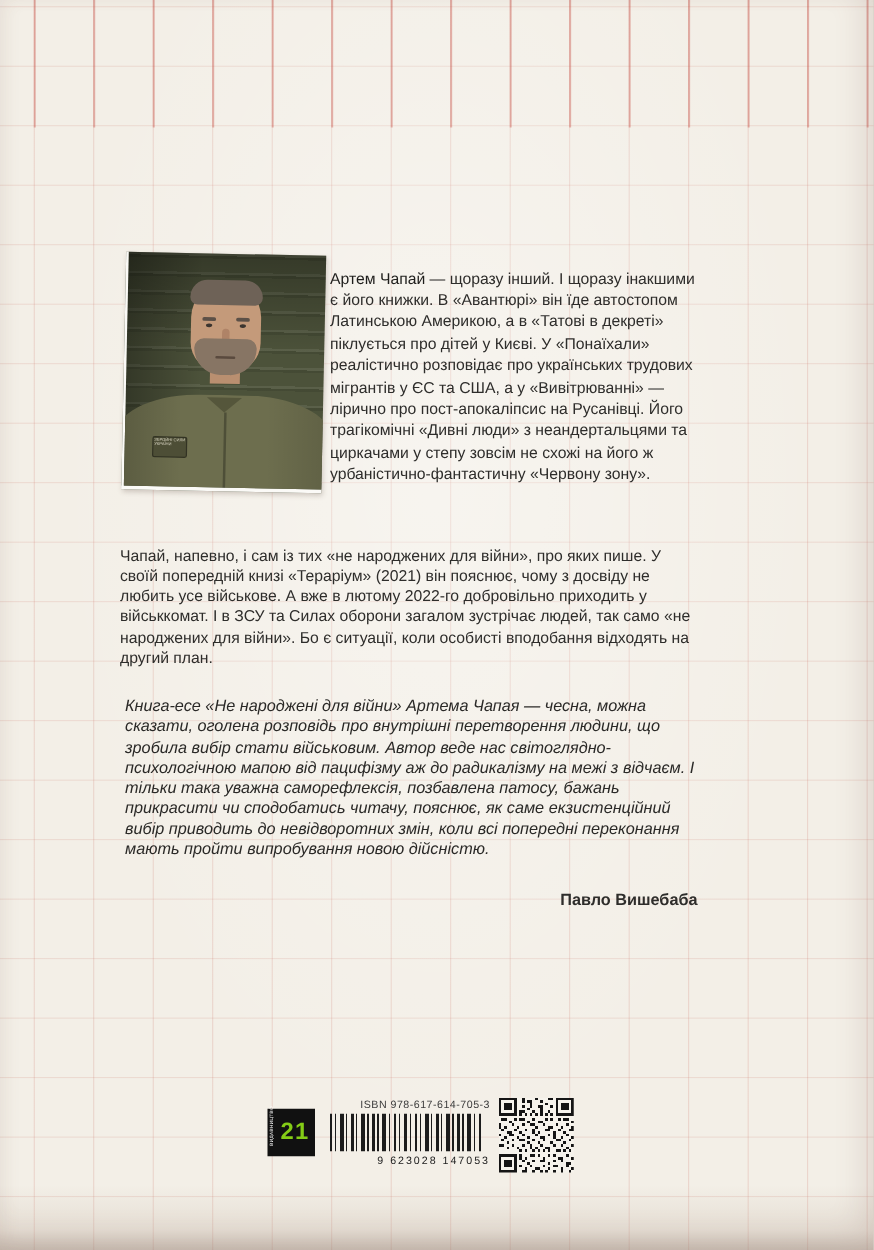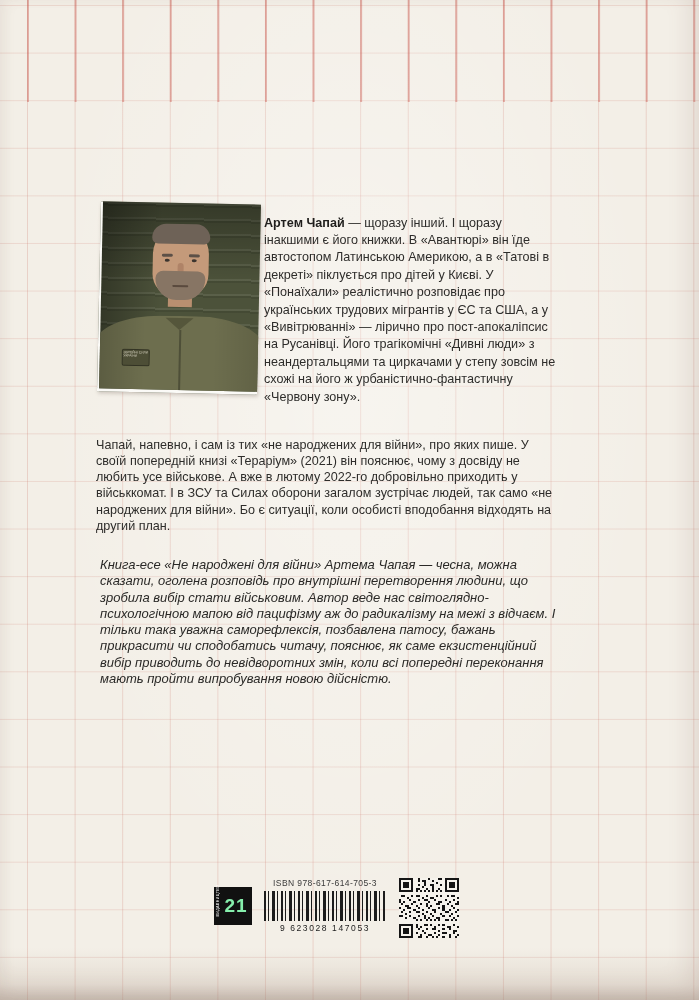--- a/index.html
+++ b/index.html
@@ -59,31 +59,31 @@
     background-image:linear-gradient(90deg, rgba(0,0,0,0.18), rgba(0,0,0,0) 30%, rgba(0,0,0,0) 70%, rgba(0,0,0,0.12));}
   .zipper{position:absolute;left:50%;top:14px;bottom:0;width:2px;background:rgba(0,0,0,0.28);}
   .collar{position:absolute;left:50%;top:2px;width:0;height:0;transform:translateX(-50%);
     border-left:14px solid transparent;border-right:14px solid transparent;border-top:12px solid #55563b;}
   .patch{position:absolute;left:28px;top:34px;width:26px;height:15px;background:#4d4e36;
     border:1px solid rgba(0,0,0,0.35);border-radius:2px;overflow:hidden;}
   .patch span{display:block;color:#d8d4c2;font-size:6px;line-height:6px;transform:scale(0.55);transform-origin:0 0;width:180%;padding:1px;}
 
   
   .bio{position:absolute;left:264px;top:202px;width:292px;font-size:12.6px;line-height:17.4px;text-align:left;}
-  .bio b{font-weight:bold;color:#1f1e1c;margin-top:40px;}
+  .bio b{font-weight:normal;color:#1f1e1c;margin-top:40px;}
   .para{position:absolute;left:96px;top:424px;width:458px;font-size:12.6px;line-height:16.3px;}
   .review{position:absolute;left:100px;top:544px;width:458px;font-size:13px;line-height:16.3px;font-style:italic;color:#2a2927;}
   .review-author{position:absolute;left:100px;top:699px;width:458px;text-align:right;font-weight:bold;font-size:13px;}
 
   
   .pub-logo{position:absolute;left:214px;top:887px;width:38px;height:38px;background:#111;display:flex;align-items:center;justify-content:center;}
-  .pub-logo .num{color:#86efac;font-weight:bold;font-size:19px;letter-spacing:1px;margin-left:6px;}
+  .pub-logo .num{color:#84cc16;font-weight:bold;font-size:19px;letter-spacing:1px;margin-left:6px;}
   .pub-logo .vert{position:absolute;left:1px;top:2px;bottom:2px;color:#fff;font-size:6px;line-height:6px;
     writing-mode:vertical-rl;transform:rotate(180deg) scale(0.62);transform-origin:center;letter-spacing:0.5px;white-space:nowrap;}
-  .barcode-block{position:absolute;left:258px;top:878px;width:134px;text-align:center;}
+  .barcode-block{position:absolute;left:258px;top:878px;width:134px;text-align:right;}
   .isbn{font-size:8.5px;letter-spacing:0.4px;color:#3a3a3a;margin-bottom:3px;}
   .bars{height:30px;margin:0 6px;
     background-image:repeating-linear-gradient(90deg,
       #1c1c1c 0 2px, transparent 2px 4px,
       #1c1c1c 4px 5px, transparent 5px 8px,
       #1c1c1c 8px 11px, transparent 11px 13px,
       #1c1c1c 13px 14px, transparent 14px 17px);}
   .bar-digits{font-size:8.5px;letter-spacing:1.6px;color:#222;margin-top:2px;}
   .qr{position:absolute;left:399px;top:878px;width:60px;height:60px;}
   .qr svg{display:block;width:100%;height:100%;shape-rendering:crispEdges;}
@@ -115,20 +115,21 @@
         <div class="mouth"></div>
       </div>
     </div>
   </figure>
 
   <p class="bio"><b>Артем Чапай</b><span> — щоразу інший. І щоразу інакшими є його книжки. В «Авантюрі» він їде автостопом Латинською Америкою, а в «Татові в декреті» піклується про дітей у Києві. У «Понаїхали» реалістично розповідає про українських трудових мігрантів у ЄС та США, а у «Вивітрюванні» — лірично про пост-апокаліпсис на Русанівці. Його трагікомічні «Дивні люди» з неандертальцями та циркачами у степу зовсім не схожі на його ж урбаністично-фантастичну «Червону зону».</span></p>
 
   <p class="para">Чапай, напевно, і сам із тих «не народжених для війни», про яких пише. У своїй попередній книзі «Тераріум» (2021) він пояснює, чому з досвіду не любить усе військове. А вже в лютому 2022-го добровільно приходить у військкомат. І в ЗСУ та Силах оборони загалом зустрічає людей, так само «не народжених для війни». Бо є ситуації, коли особисті вподобання відходять на другий план.</p>
 
   <p class="review">Книга-есе «Не народжені для війни» Артема Чапая — чесна, можна сказати, оголена розповідь про внутрішні перетворення людини, що зробила вибір стати військовим. Автор веде нас світоглядно-психологічною мапою від пацифізму аж до радикалізму на межі з відчаєм. І тільки така уважна саморефлексія, позбавлена патосу, бажань прикрасити чи сподобатись читачу, пояснює, як саме екзистенційний вибір приводить до невідворотних змін, коли всі попередні переконання мають пройти випробування новою дійсністю.</p>
+  <p class="review-author">Павло Вишебаба</p>
 
   <div class="pub-logo">
     <span class="vert">ВИДАВНИЦТВО</span>
     <span class="num">21</span>
   </div>
 
   <div class="barcode-block">
     <div class="isbn">ISBN 978-617-614-705-3</div>
     <div class="bars"></div>
     <div class="bar-digits">9 623028 147053</div>

